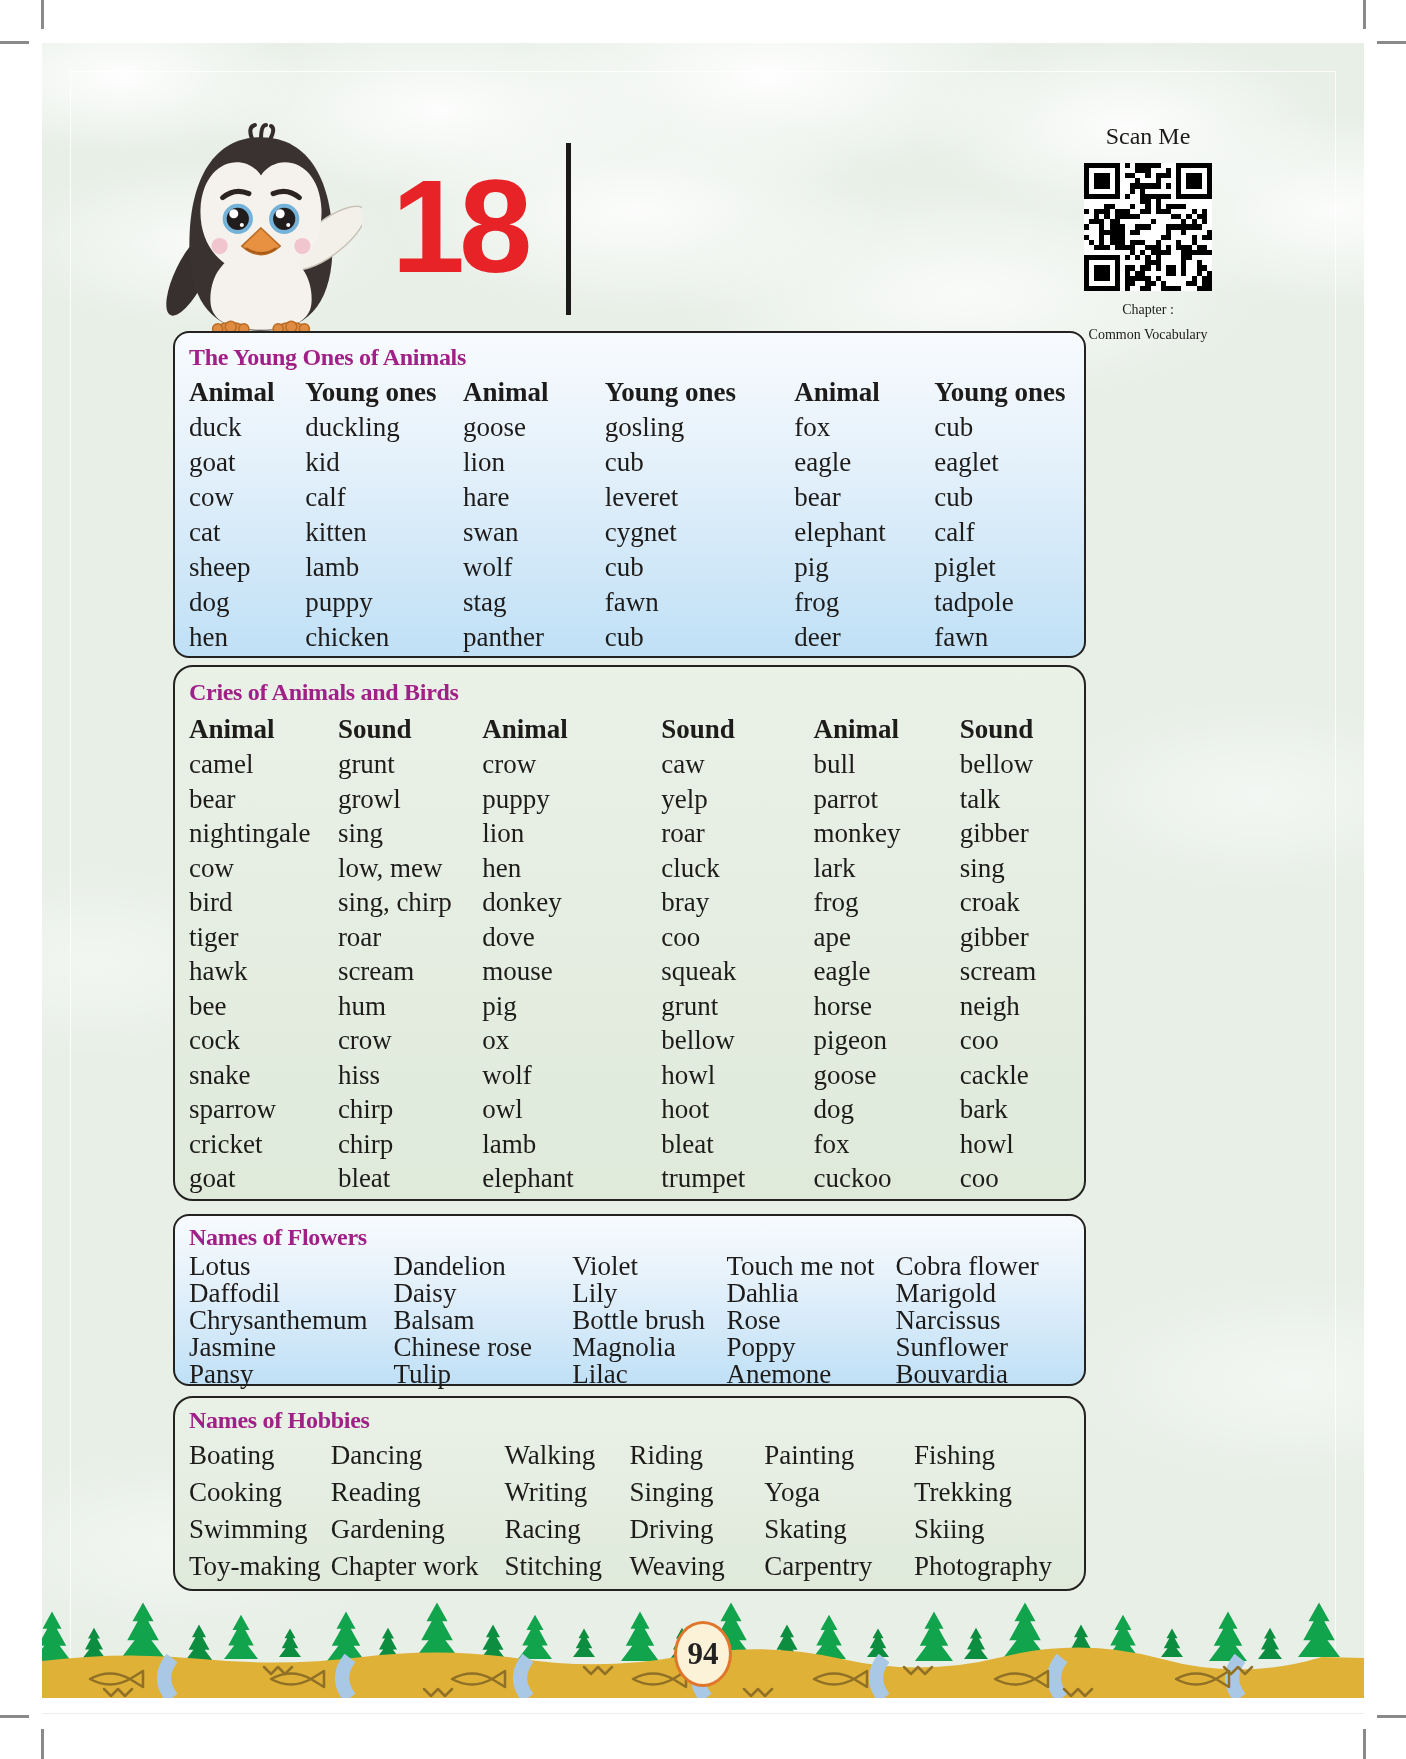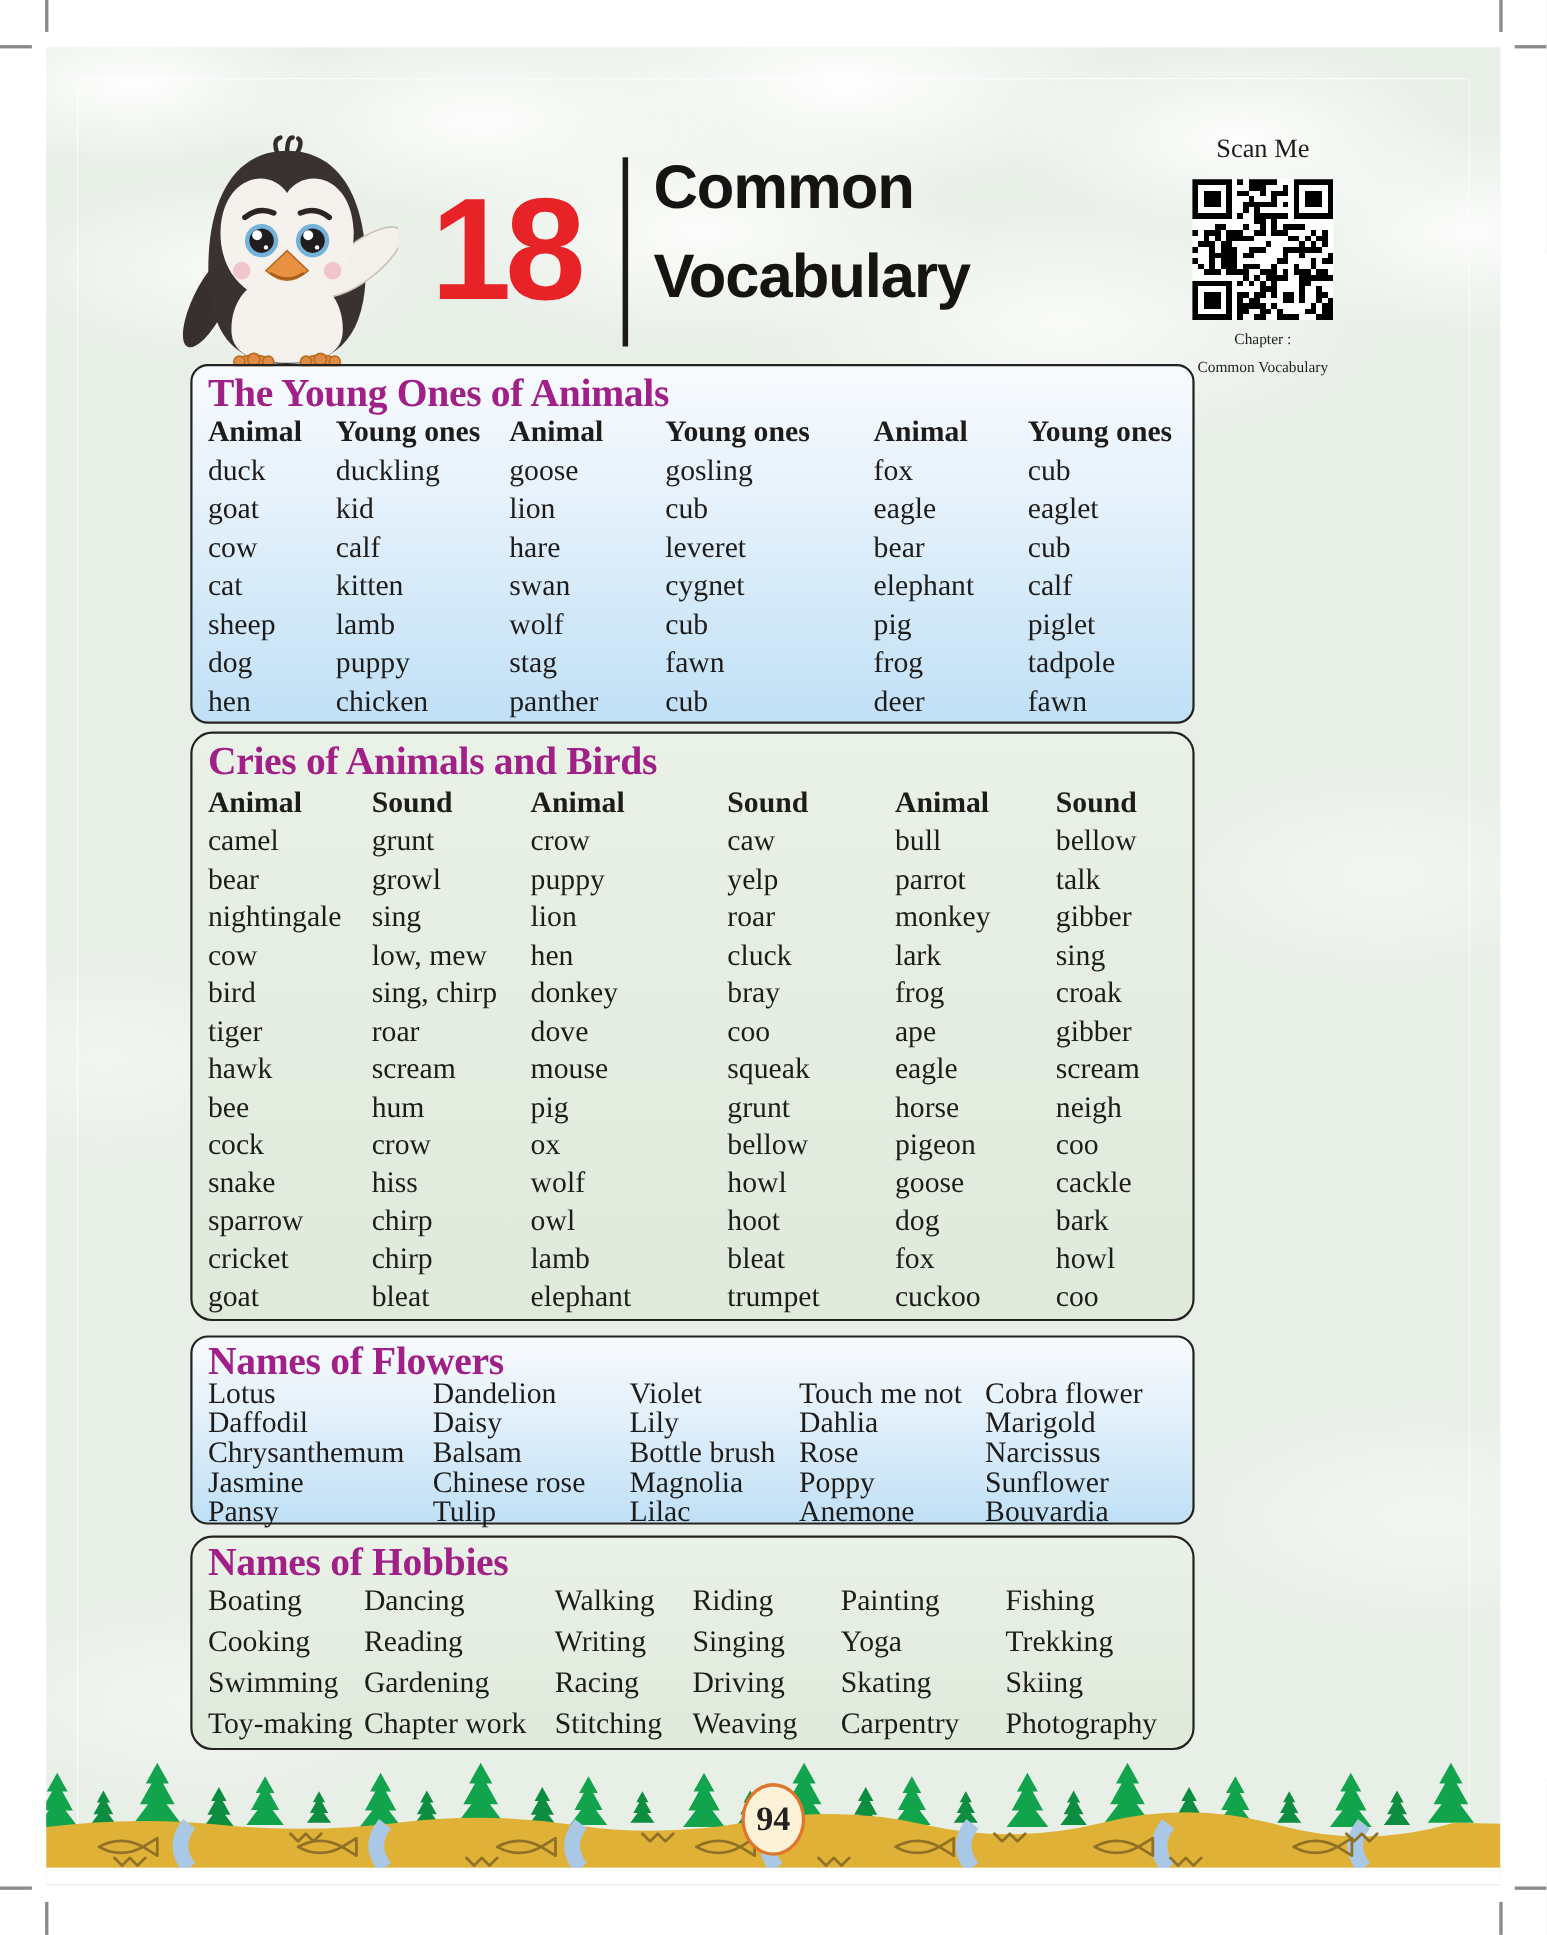--- a/index.html
+++ b/index.html
@@ -50,21 +50,21 @@
   .vtable{
     position:absolute;left:131px;width:913px;box-sizing:border-box;
     border:2px solid #242220;border-radius:16px;padding:6px 14px 4px 14px;
   }
   .vtable.blue{background:linear-gradient(180deg,#f8fbfe 0%,#e7f2fb 35%,#c0e0f6 100%);}
   .vtable.green{background:linear-gradient(180deg,#eaf1e7 0%,#dfeadb 100%);border-radius:20px;}
   .vt0{top:288px;height:327px;}
   .vt1{top:622px;height:536px;}
   .vt2{top:1171px;height:172px;}
   .vt3{top:1353px;height:195px;}
-  .ttl{font-weight:bold;font-size:36px;color:#a12088;letter-spacing:-.3px;}
+  .ttl{font-weight:bold;font-size:24px;color:#a12088;letter-spacing:-.3px;}
   .vt0 .ttl{line-height:36px;}
   .vt1 .ttl{line-height:38px;}
   .vt2 .ttl{line-height:31px;}
   .vt3 .ttl{line-height:33px;}
   .hdr,.rows{display:grid;}
   .hdr .cell{font-weight:bold;}
   .cell{font-size:27px;white-space:nowrap;}
   .vt0 .hdr{line-height:35px;} .vt0 .rows{line-height:35px;}
   .vt1 .hdr{line-height:36px;} .vt1 .rows{line-height:34.5px;}
   .vt2 .rows{line-height:27px;}
@@ -123,24 +123,20 @@
         <circle cx="83" cy="206" r="5"></circle>
       <ellipse cx="130" cy="208" rx="17" ry="8"></ellipse>
         <circle cx="117" cy="206" r="5"></circle>
         <circle cx="130" cy="204" r="5.5"></circle>
         <circle cx="143" cy="206" r="5"></circle>
     </g>
   </svg>
 
   <div class="chapter-num">18</div>
   <div class="divider"></div>
-  <div class="chapter-title">
-    <div>Common</div>
-    <div>Vocabulary</div>
-  </div>
 
   <div class="qr-block">
     <div class="scan-me">Scan Me</div>
     <div class="qr-frame">
       <svg width="128" height="128" viewBox="0 0 25 25" shape-rendering="crispEdges">
           <rect x="8" y="0" width="1" height="1" fill="#000"></rect>
           <rect x="10" y="0" width="1" height="1" fill="#000"></rect>
           <rect x="11" y="0" width="1" height="1" fill="#000"></rect>
           <rect x="12" y="0" width="1" height="1" fill="#000"></rect>
           <rect x="13" y="0" width="1" height="1" fill="#000"></rect>

